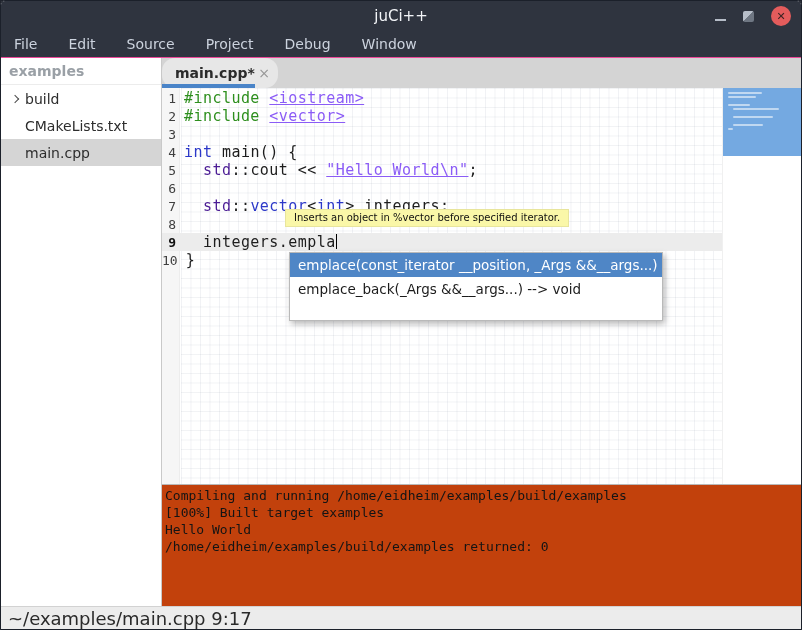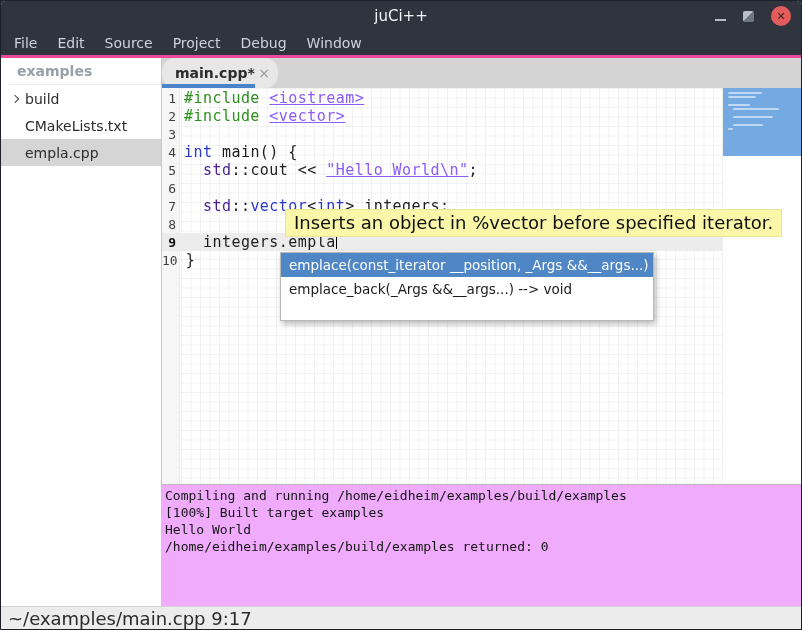--- a/index.html
+++ b/index.html
@@ -12,29 +12,29 @@
   .title{ position:absolute; left:0; right:0; text-align:center; color:#f3f5f8; font-size:15px; }
   .controls{ position:absolute; right:10px; top:0; bottom:0; display:flex; align-items:center; gap:17px; }
   .btn-min{ width:11px; height:2px; background:#b6bdc8; margin-top:7px; }
   .btn-restore{ width:11px; height:11px; border-radius:2px;
                 background:linear-gradient(135deg,#b7bec9 0 50%,#6f7783 50% 100%); }
   .btn-close{ width:20px; height:20px; border-radius:50%; background:#e45c5c; color:#3c2323;
               display:flex; align-items:center; justify-content:center; font-size:11px; font-weight:bold; }
 
   
   .menubar{ flex:0 0 27px; background:#2f343f; display:flex; align-items:stretch; padding-left:3px;
-            border-bottom:3px solid #ec4899; }
+            border-bottom:1px solid #ec4899;gap:11px; }
   .menu-item{ color:#ccd3de; font-size:14px; padding:0 10px; display:flex; align-items:center; }
 
   .main{ flex:1; display:flex; min-height:0; }
 
   
   .sidebar{ flex:0 0 160px; background:#fff; display:flex; flex-direction:column; }
   .sb-header{ height:27px; line-height:26px; padding-left:8px; color:#9aa0a6; font-weight:bold;
-              font-size:14px; border-bottom:1px solid #ececec;margin-left:8px; }
+              font-size:14px; border-bottom:1px solid #ececec; }
   .sb-item{ height:27px; display:flex; align-items:center; padding-left:8px; font-size:14px; color:#2d2d2d; }
   .sb-item.selected{ background:#d5d5d5; }
   .chev-box{ width:12px; height:12px; display:flex; align-items:center; justify-content:center; margin-right:4px; }
   .chev{ width:6px; height:6px; border-right:1.6px solid #4a4a4a; border-bottom:1.6px solid #4a4a4a;
          transform:rotate(-45deg); }
   .vsep{ flex:0 0 1px; background:#c9c9c9; }
 
   
   .right{ flex:1; display:flex; flex-direction:column; min-width:0; }
   .tabbar{ flex:0 0 30px; background:#d4d4d4; display:flex; }
@@ -63,29 +63,29 @@
   .lnum{ flex:0 0 18px; text-align:right; padding-right:4px;
          font-family:"DejaVu Sans Mono","Liberation Mono",monospace; font-size:13px; color:#3f3f3f; }
   .row.current .lnum{ font-weight:bold; color:#101010; }
   .code{ font-family:"DejaVu Sans Mono","Liberation Mono",monospace; font-size:15px;
          letter-spacing:.45px; white-space:pre; padding-left:4px; color:#1d1d1d; }
   .tok-pp{ color:#2e8f1e; } .tok-str{ color:#8b5cf6;text-decoration:underline; } .tok-kw{ color:#2c38c8; }
   .tok-ns{ color:#4c1d95; } .tok-pl{ color:#1d1d1d; }
   .cursor{ display:inline-block; width:0; height:15px; border-left:1.5px solid #000; vertical-align:-2px; }
 
   .tooltip{ position:absolute; left:123px; top:121px; background:#faf7a8; border:1px solid rgba(0,0,0,.07);
-            padding:2px 8px 3px; font-size:18px; color:#101010; white-space:nowrap; z-index:5; }
-  .popup{ position:absolute; left:118px; top:164px; width:374px; height:69px; background:#fff;
+            padding:2px 8px 3px; font-size:10px; color:#101010; white-space:nowrap; z-index:5; }
+  .popup{ position:absolute; left:127px; top:164px; width:374px; height:69px; background:#fff;
           border:1px solid #b9b9b9; box-shadow:2px 3px 6px rgba(0,0,0,.28); z-index:6; overflow:hidden; }
   .comp{ height:24px; display:flex; align-items:center; padding-left:8px; font-size:13.5px;
          color:#1c1c1c; white-space:nowrap; }
   .comp.selected{ background:#4f86c6; color:#fff; }
 
   .hsep{ flex:0 0 1px; background:#b9b9b9; }
-  .output{ flex:1; background:#f0abfc; padding:2px 0 0 3px;
+  .output{ flex:1; background:#c2410c; padding:2px 0 0 3px;
            font-family:"DejaVu Sans Mono","Liberation Mono",monospace; font-size:13px;
            line-height:17px; color:#141414; }
 
   .statusbar{ flex:0 0 23px; background:#ececec; border-top:1px solid #d2d2d2; display:flex;
               align-items:center; padding-left:7px; font-size:18px; color:#2a2a2a; }
 </style>
 </head>
 <body>
 
 <div class="window">
@@ -118,21 +118,21 @@
               <span class="chev"></span>
             </span>
             <span>build</span>
           </div>
           <div class="sb-item">
             <span class="chev-box"></span>
             <span>CMakeLists.txt</span>
           </div>
           <div class="sb-item selected">
             <span class="chev-box"></span>
-            <span>empla.cpp</span>
+            <span>main.cpp</span>
           </div>
         </div>
     </div>
 
     <div class="vsep"></div>
 
     <div class="right">
 
       <div class="tabbar">
         <div class="tab">

